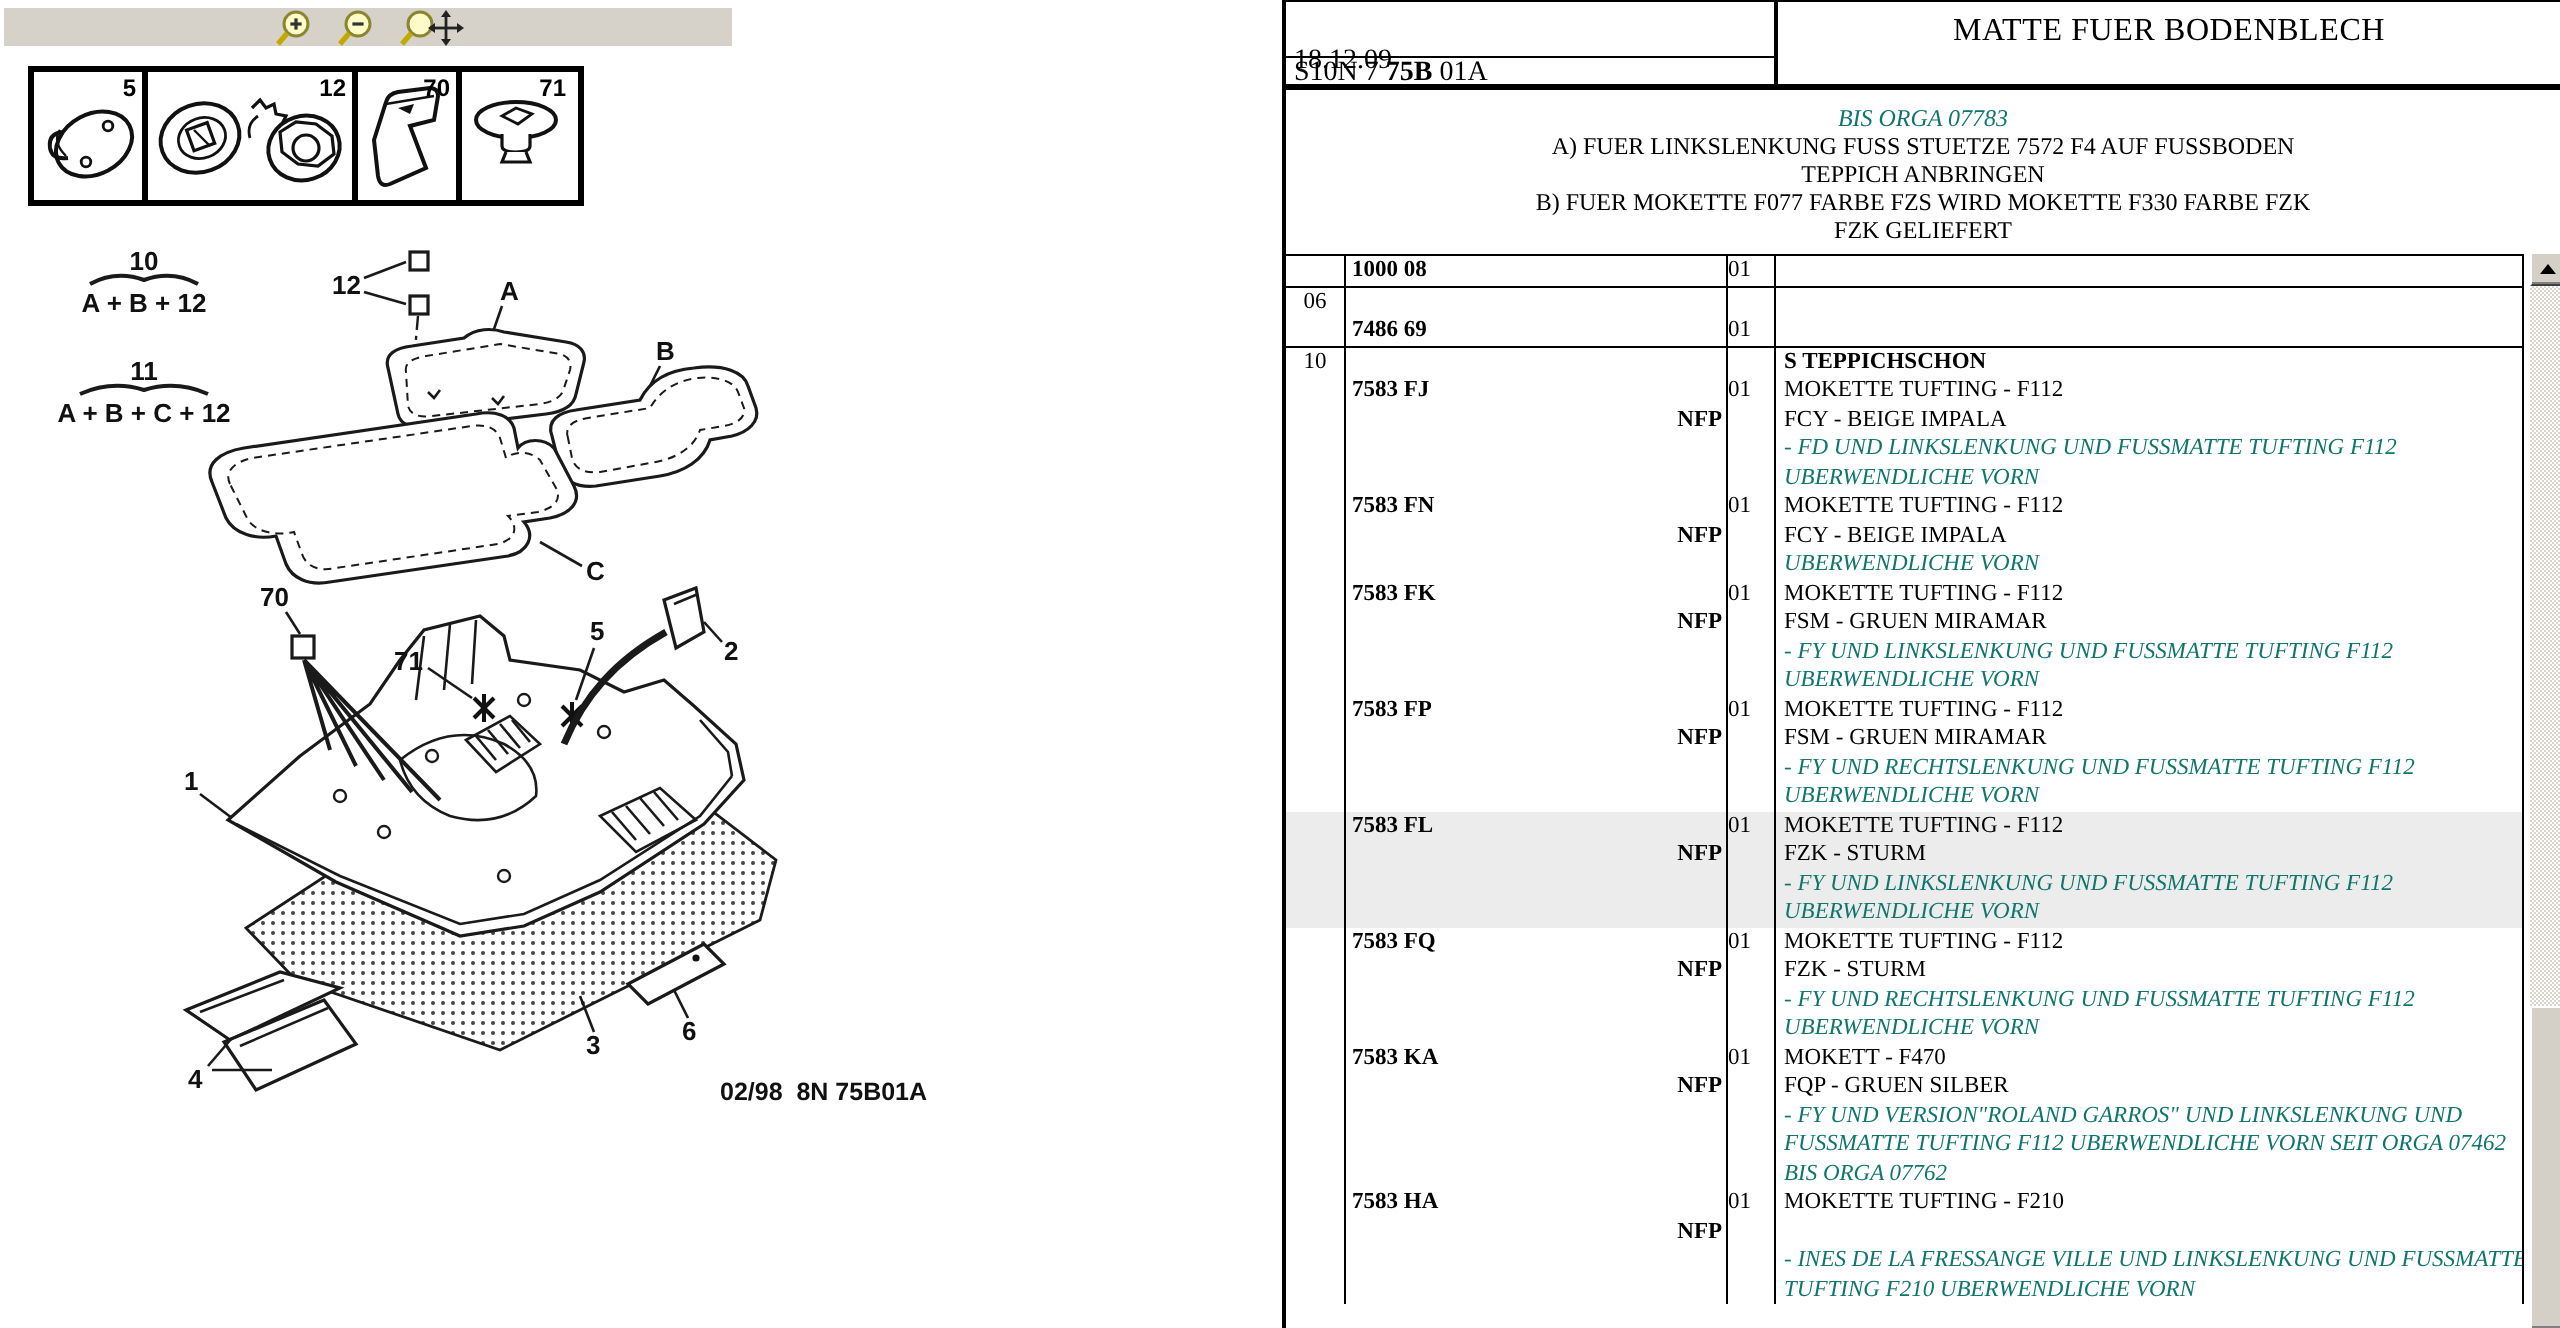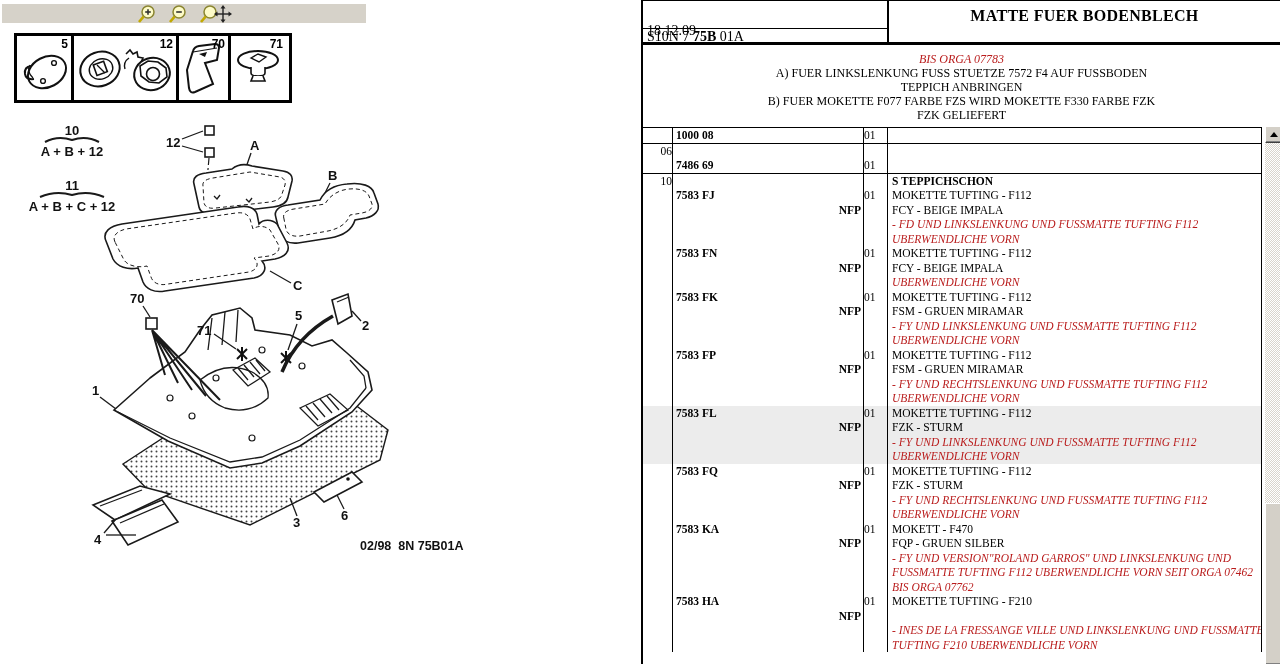--- a/index.html
+++ b/index.html
@@ -29,33 +29,33 @@
   .dashed{fill:none;stroke:#1a1a1a;stroke-width:1px;stroke-dasharray:4 3}
 
   
   .right-panel{position:absolute;left:641px;top:0;width:639px;height:664px;background:#fff;
                border-left:2px solid #000;border-top:1px solid #000}
   .doc-header{display:flex;height:44px;border-bottom:3px solid #000}
   .doc-header-left{width:246px;border-right:2px solid #000;display:flex;flex-direction:column}
   .dh-date{height:28px;border-bottom:1px solid #000;font-size:14px;padding:22px 0 0 4px}
   .dh-code{font-size:14px;padding:0 0 0 4px;white-space:pre}
   .dh-code .b{font-weight:bold}
-  .doc-header-title{flex:1;text-align:center;font-weight:bold;font-size:16px;padding-top:6px;letter-spacing:.3px}
+  .doc-header-title{flex:1;text-align:center;font-weight:normal;font-size:16px;padding-top:6px;letter-spacing:.3px}
 
   .notes{height:82px;text-align:center;font-size:12px;line-height:14px;padding-top:7px}
-  .green{color:#b91c1c}
+  .green{color:#0f766e}
   .i{font-style:italic}
   .b{font-weight:bold}
 
   .parts-table{width:619px;border-top:1px solid #000;border-right:1px solid #000;font-size:11.5px}
   .trow{display:flex;min-height:14.5px;line-height:14.5px;white-space:nowrap}
   .trow.gstart{border-top:1px solid #000}
   .trow.clipped{height:11px;overflow:hidden}
   .trow.hl{background:#ececec}
-  .c-ref{width:30px;border-right:1px solid #000;text-align:right;flex:none}
+  .c-ref{width:30px;border-right:1px solid #000;text-align:center;flex:none}
   .c-part{width:191px;border-right:1px solid #000;padding:0 2px 0 3px;display:flex;flex:none}
   .c-part .nfp{margin-left:auto}
   .c-qty{width:24px;border-right:1px solid #000;flex:none}
   .c-desc{flex:1;padding-left:4px;overflow:hidden}
 
   
   .sb{position:absolute;left:622px;top:125px;width:17px;height:539px}
   .sb-up{position:absolute;top:0;left:0;width:17px;height:17px;background:#d4d0c8;
          border:1px solid #404040;border-top-color:#fff;border-left-color:#fff;
          box-shadow:inset -1px -1px 0 #808080;display:flex;align-items:center;justify-content:center}

